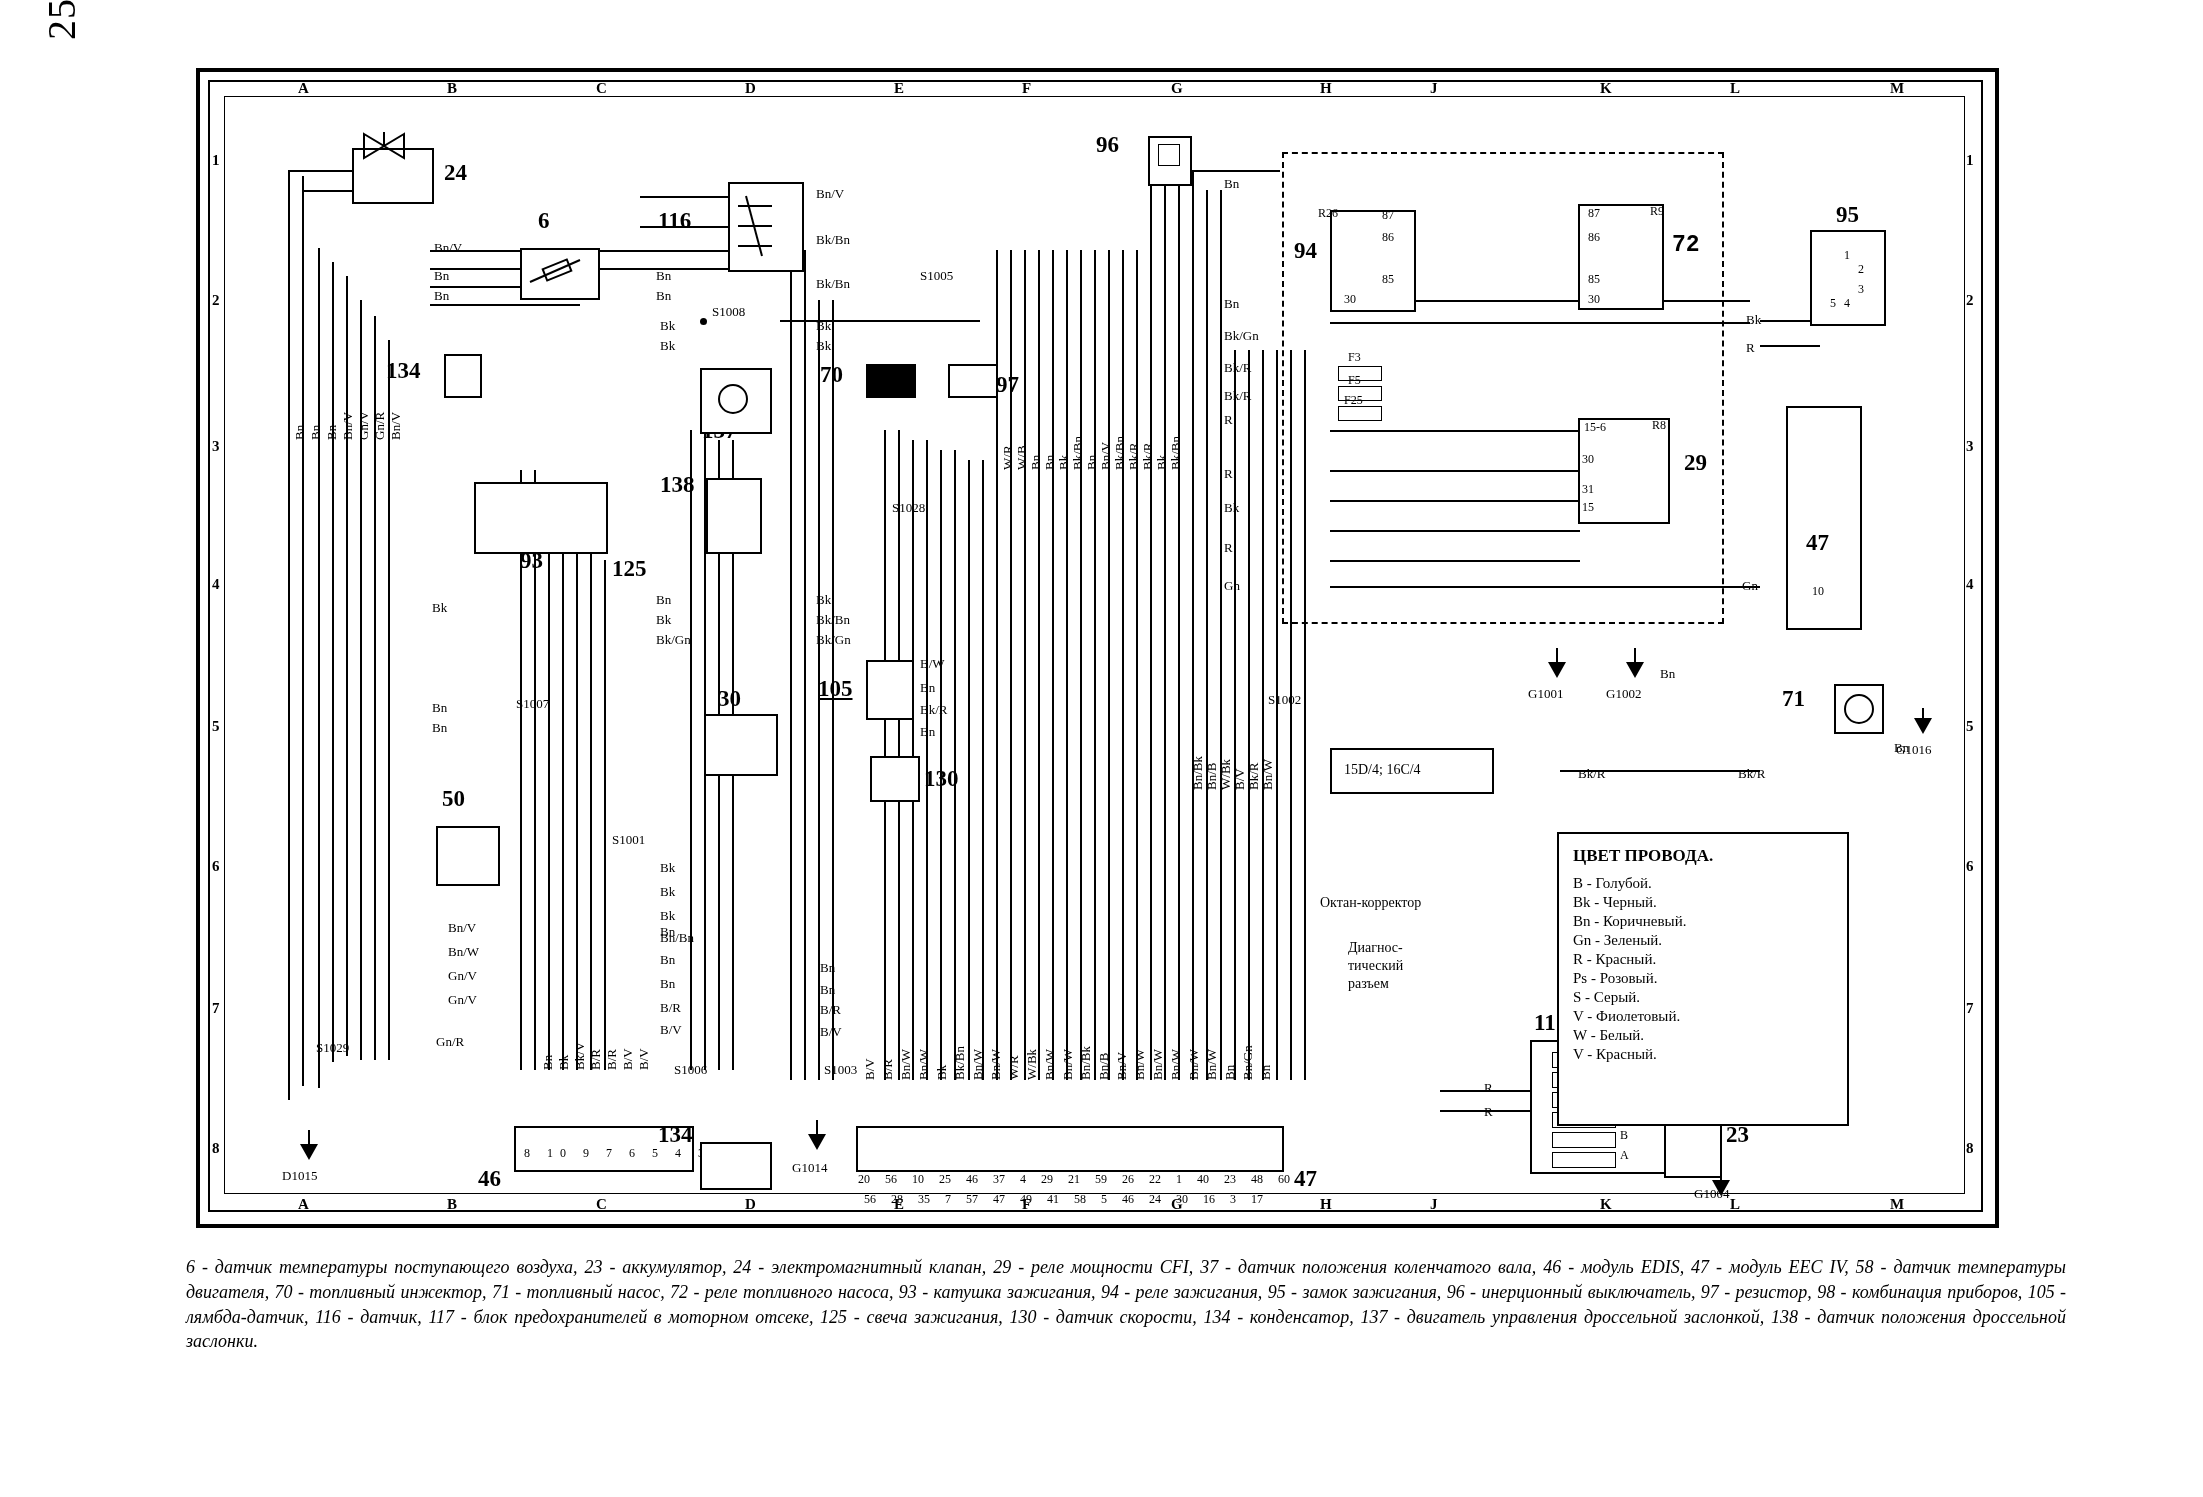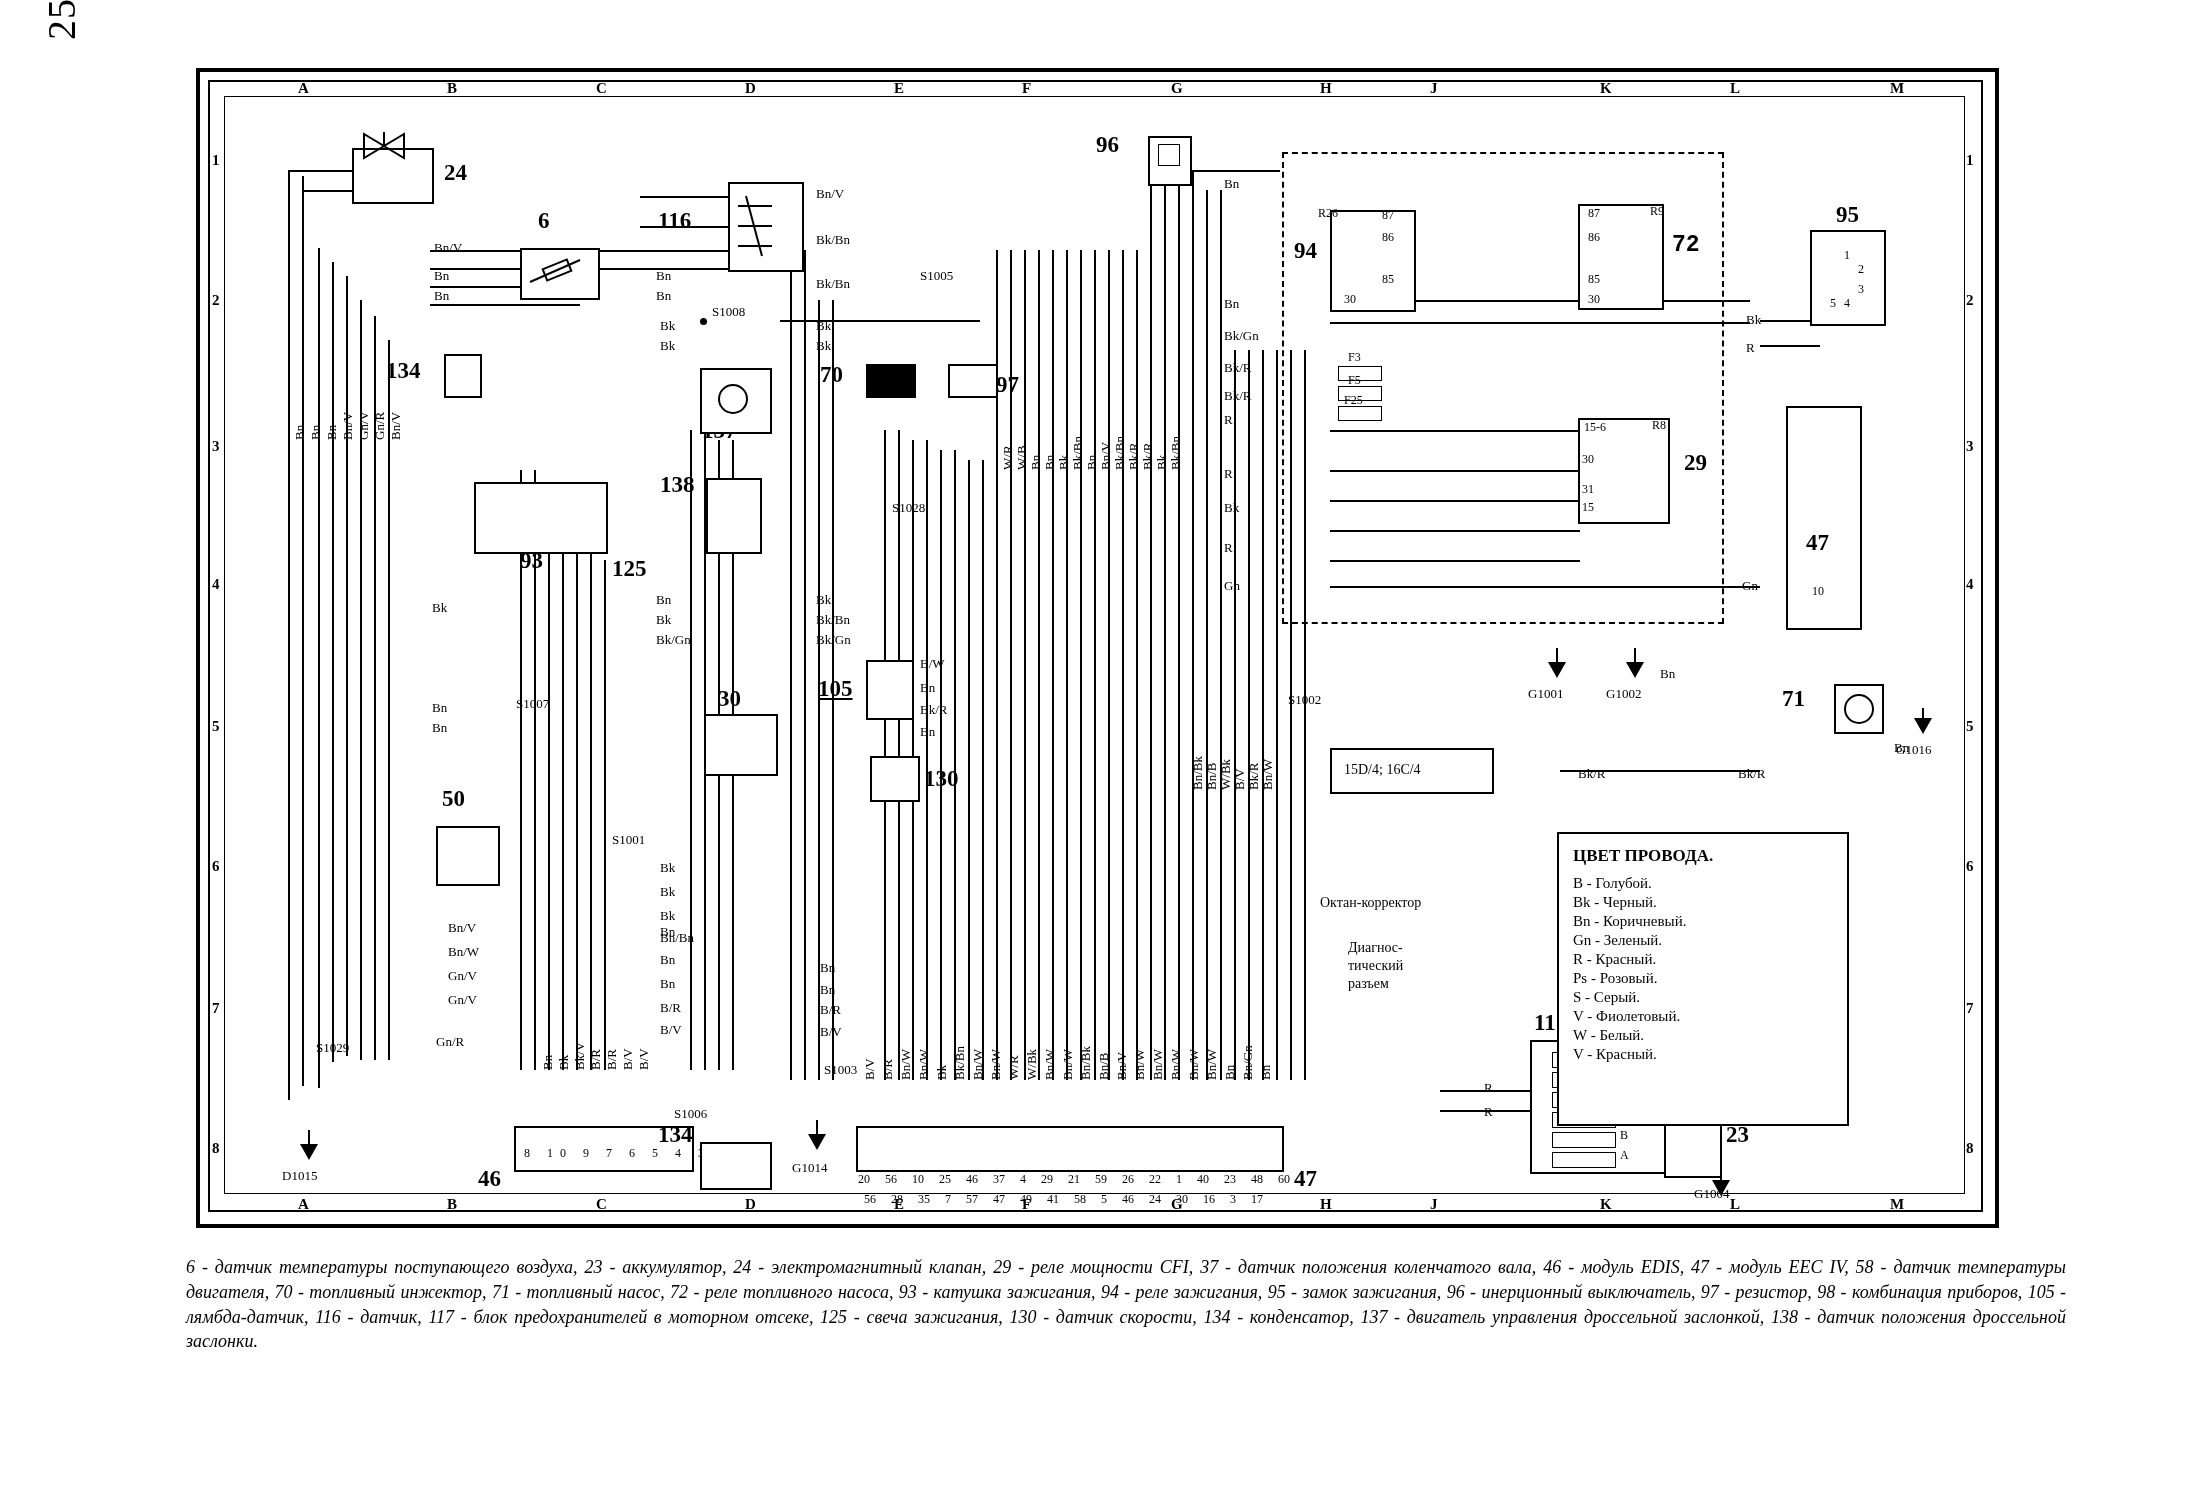--- a/index.html
+++ b/index.html
@@ -323,23 +323,23 @@
   <div class="box" style="left:1330px;top:748px;width:160px;height:42px;"></div>
   <div class="lbl" style="left:1344px;top:762px;font-size:14px;">15D/4; 16C/4</div>
 
   <div class="dot" style="left:700px;top:318px;"></div>
   <div class="lbl" style="left:712px;top:304px;">S1008</div>
   <div class="lbl" style="left:920px;top:268px;">S1005</div>
   <div class="lbl" style="left:892px;top:500px;">S1028</div>
   <div class="lbl" style="left:516px;top:696px;">S1007</div>
   <div class="lbl" style="left:612px;top:832px;">S1001</div>
   <div class="lbl" style="left:316px;top:1040px;">S1029</div>
-  <div class="lbl" style="left:674px;top:1062px;margin-top:44px;">S1006</div>
+  <div class="lbl" style="left:674px;top:1062px;">S1006</div>
   <div class="lbl" style="left:824px;top:1062px;">S1003</div>
-  <div class="lbl" style="left:1268px;top:692px;margin-left:20px;">S1002</div>
+  <div class="lbl" style="left:1268px;top:692px;">S1002</div>
 
   <svg style="position:absolute;left:294px;top:1130px;" width="30" height="36">
     <line x1="15" y1="0" x2="15" y2="14" stroke="#000" stroke-width="2"></line>
     <polygon points="6,14 24,14 15,30" fill="#000"></polygon>
   </svg>
   <div class="lbl" style="left:282px;top:1168px;">D1015</div>
 
   <svg style="position:absolute;left:802px;top:1120px;" width="30" height="36">
     <line x1="15" y1="0" x2="15" y2="14" stroke="#000" stroke-width="2"></line>
     <polygon points="6,14 24,14 15,30" fill="#000"></polygon>

